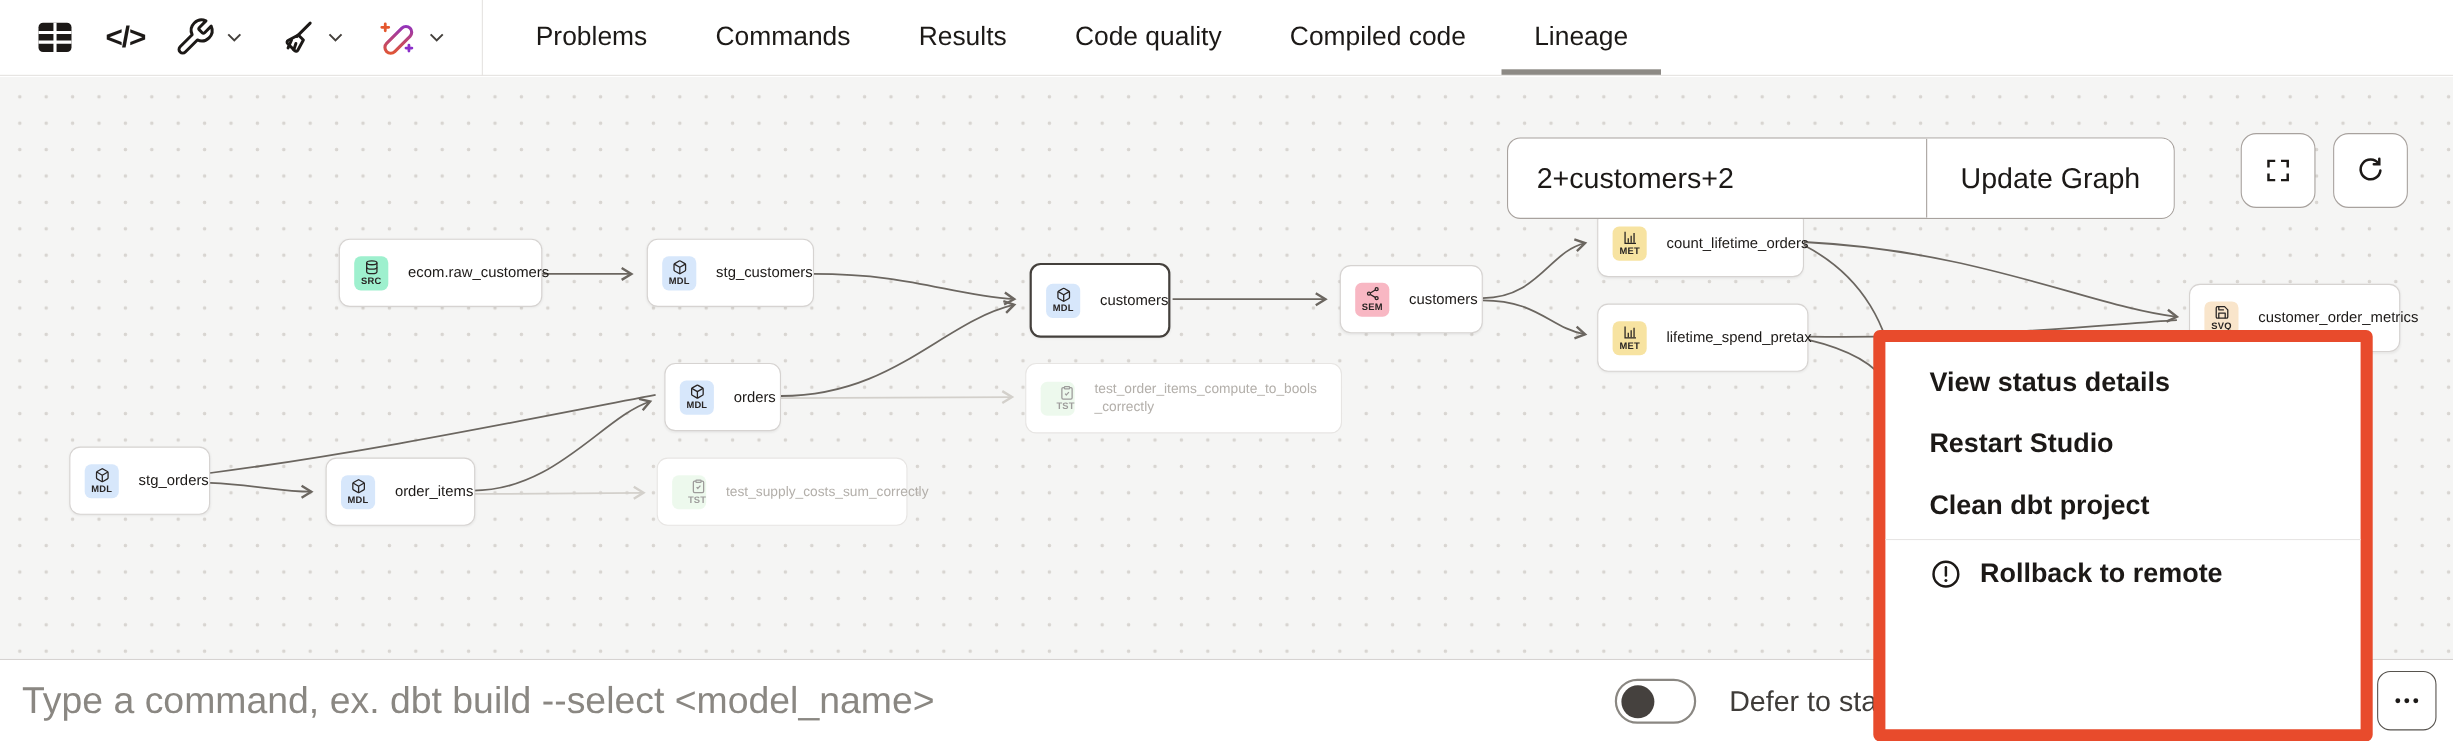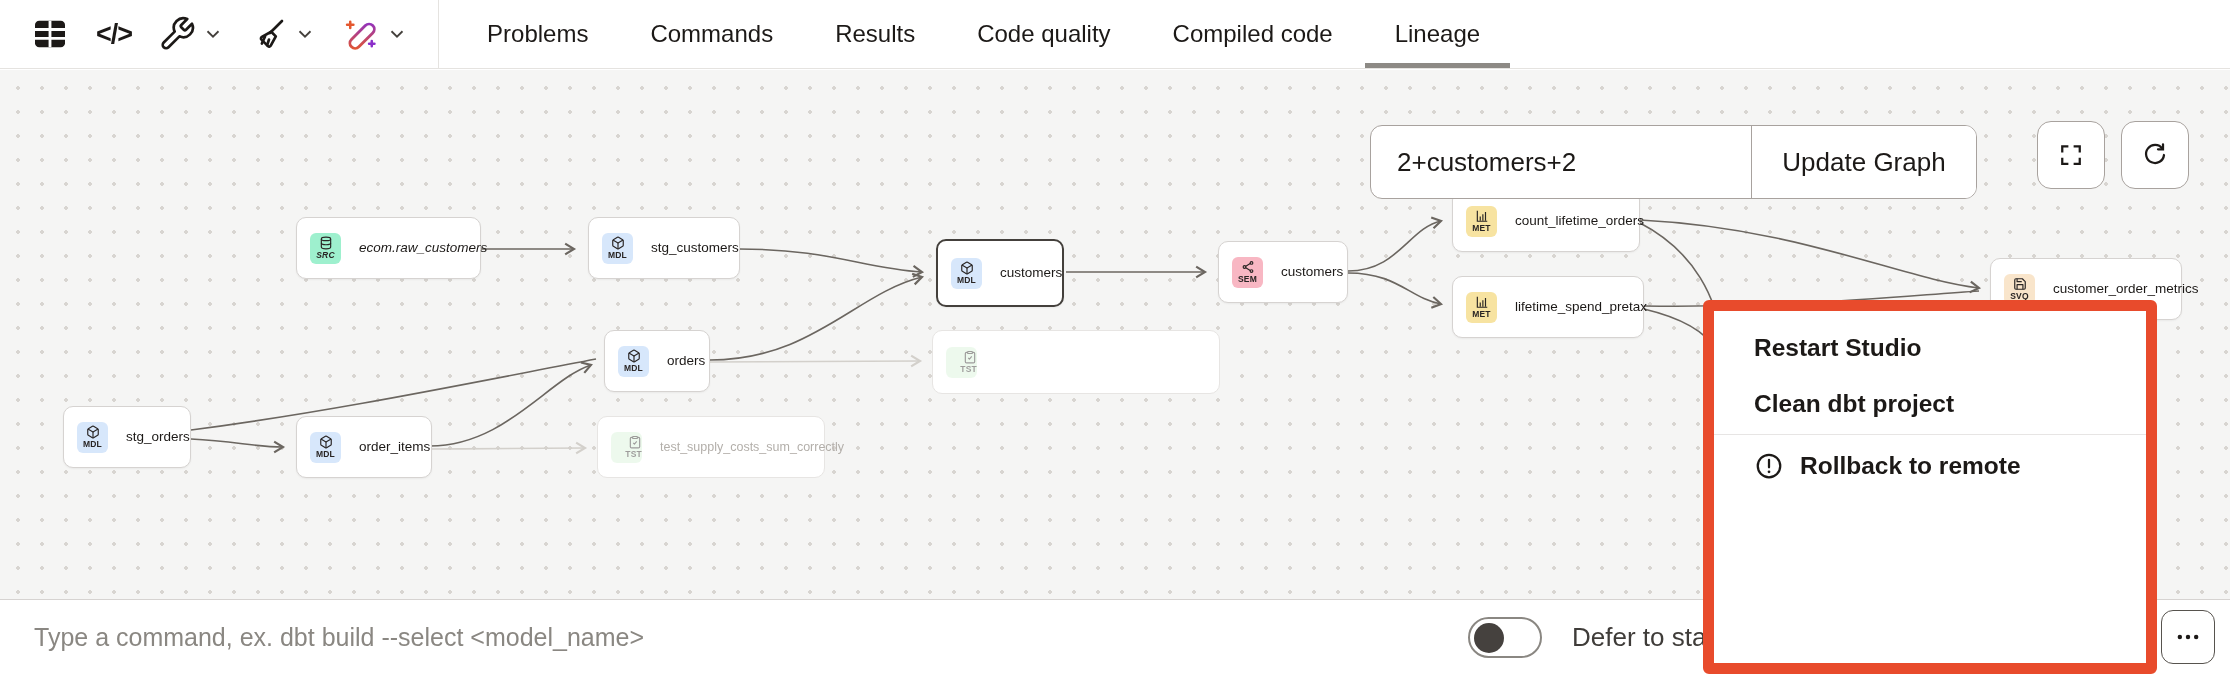--- a/index.html
+++ b/index.html
@@ -53,21 +53,21 @@
   
   .ctx-menu { position:absolute; left:1703px; top:300px; width:454px; height:374px; background:#fff;
               border:11px solid #e84b2c; border-radius:6px; z-index:20; padding-top:9px; }
   .ctx-item { height:56px; display:flex; align-items:center; padding-left:40px; font-size:24.5px; font-weight:600;
               color:#1c1917; cursor:pointer; gap:16px; }
   .ctx-div { height:1px; background:#e7e5e4; margin:2px 0 3px 0; }
 
   
   .bottombar { position:absolute; left:0; bottom:0; width:2230px; height:75px; background:#fff; border-top:1px solid #d6d3d1; z-index:8; display:flex; align-items:center; }
   .cmd { width:1380px; border:none; outline:none; background:transparent; font-family:"Liberation Sans",sans-serif;
-         font-size:25px; color:#1c1917; padding-left:34px; }
+         font-size:34px; color:#1c1917; padding-left:20px; }
   .cmd::placeholder { color:#8a8782; }
   .toggle { position:absolute; left:1468px; top:17px; width:74px; height:41px; border:2px solid #8a8782; border-radius:21px; background:#fff; cursor:pointer; }
   .knob { position:absolute; left:4px; top:3.5px; width:30px; height:30px; border-radius:50%; background:#45413e; }
   .defer { position:absolute; left:1572px; top:0; height:75px; display:flex; align-items:center; font-size:26px; color:#3f3c39; font-weight:500; white-space:nowrap; }
   .more-btn { position:absolute; left:2161px; top:10px; width:54px; height:54px; border:1.5px solid #57534e; border-radius:12px;
               background:#fff; display:flex; align-items:center; justify-content:center; cursor:pointer; }
 </style>
 </head>
 <body>
 
@@ -151,21 +151,21 @@
     <path class="e" d="M1348 271 C 1398 271 1409 228 1441 221" marker-end="url(#arr)"></path>
     <path class="e" d="M1348 273 C 1398 273 1409 298 1441 304" marker-end="url(#arr)"></path>
     <path class="e" d="M1640 220 C 1800 228 1902 279 1979 288" marker-end="url(#arr)"></path>
     <path class="e" d="M1644 306 C 1790 308 1902 296 1979 291"></path>
     <path class="e" d="M1640 223 C 1696 252 1717 300 1722 342"></path>
     <path class="e" d="M1644 309 C 1686 319 1707 334 1716 350"></path>
     <path class="ef" d="M710 362 C 800 362 862 361 920 361" marker-end="url(#arrf)"></path>
     <path class="ef" d="M430 449 C 480 449 527 448 585 448" marker-end="url(#arrf)"></path>
   </svg>
 
-  <div class="node" style="left:296px; top:217px; width:185px;font-style:italic;">
+  <div class="node" style="left:308px; top:217px; width:185px;">
     <span class="badge b-src">
       <svg width="14" height="14" viewBox="0 0 24 24" fill="none" stroke="#292524" stroke-width="2">
           <ellipse cx="12" cy="5" rx="8" ry="3"></ellipse>
           <path d="M4 5v14c0 1.66 3.58 3 8 3s8-1.34 8-3V5"></path>
           <path d="M4 12c0 1.66 3.58 3 8 3s8-1.34 8-3"></path>
         </svg>
       <span class="btxt">SRC</span>
     </span>
     <span class="nlabel">ecom.raw_customers</span>
   </div>
@@ -279,20 +279,21 @@
 
   <div class="node faded" style="left:932px; top:330px; width:288px; height:64px;">
     <span class="badge b-tst">
       <svg width="14" height="14" viewBox="0 0 24 24" fill="none" stroke="#292524" stroke-width="2" stroke-linejoin="round">
           <rect x="8" y="2.5" width="8" height="3.5" rx="1"></rect>
           <path d="M8 4H6a2 2 0 0 0-2 2v14a2 2 0 0 0 2 2h12a2 2 0 0 0 2-2V6a2 2 0 0 0-2-2h-2"></path>
           <path d="M9 13.5l2 2 4-4.5"></path>
         </svg>
       <span class="btxt">TST</span>
     </span>
+    <span class="nlabel wrap">test_order_items_compute_to_bools_correctly</span>
   </div>
 
   <div class="node faded" style="left:597px; top:416px; width:228px;">
     <span class="badge b-tst">
       <svg width="14" height="14" viewBox="0 0 24 24" fill="none" stroke="#292524" stroke-width="2" stroke-linejoin="round">
           <rect x="8" y="2.5" width="8" height="3.5" rx="1"></rect>
           <path d="M8 4H6a2 2 0 0 0-2 2v14a2 2 0 0 0 2 2h12a2 2 0 0 0 2-2V6a2 2 0 0 0-2-2h-2"></path>
           <path d="M9 13.5l2 2 4-4.5"></path>
         </svg>
       <span class="btxt">TST</span>
@@ -310,20 +311,21 @@
       </svg>
   </div>
   <div class="icon-btn" style="left:2121px;">
     <svg width="30" height="30" viewBox="0 0 24 24" fill="none" stroke="#1c1917" stroke-width="1.8" stroke-linecap="round">
         <path d="M17.9 7A7.2 7.2 0 1 0 19.2 12"></path>
         <path d="M18.4 3.4v4h-4"></path>
       </svg>
   </div>
 
   <div class="ctx-menu">
+    <div class="ctx-item">View status details</div>
     <div class="ctx-item">Restart Studio</div>
     <div class="ctx-item">Clean dbt project</div>
     <div class="ctx-div"></div>
     <div class="ctx-item">
       <svg width="30" height="30" viewBox="0 0 24 24" fill="none" stroke="#1c1917" stroke-width="1.8">
           <circle cx="12" cy="12" r="9"></circle>
           <path d="M12 7v6" stroke-linecap="round"></path>
           <circle cx="12" cy="16.6" r="1.1" fill="#1c1917" stroke="none"></circle>
         </svg>
       <span>Rollback to remote</span>

